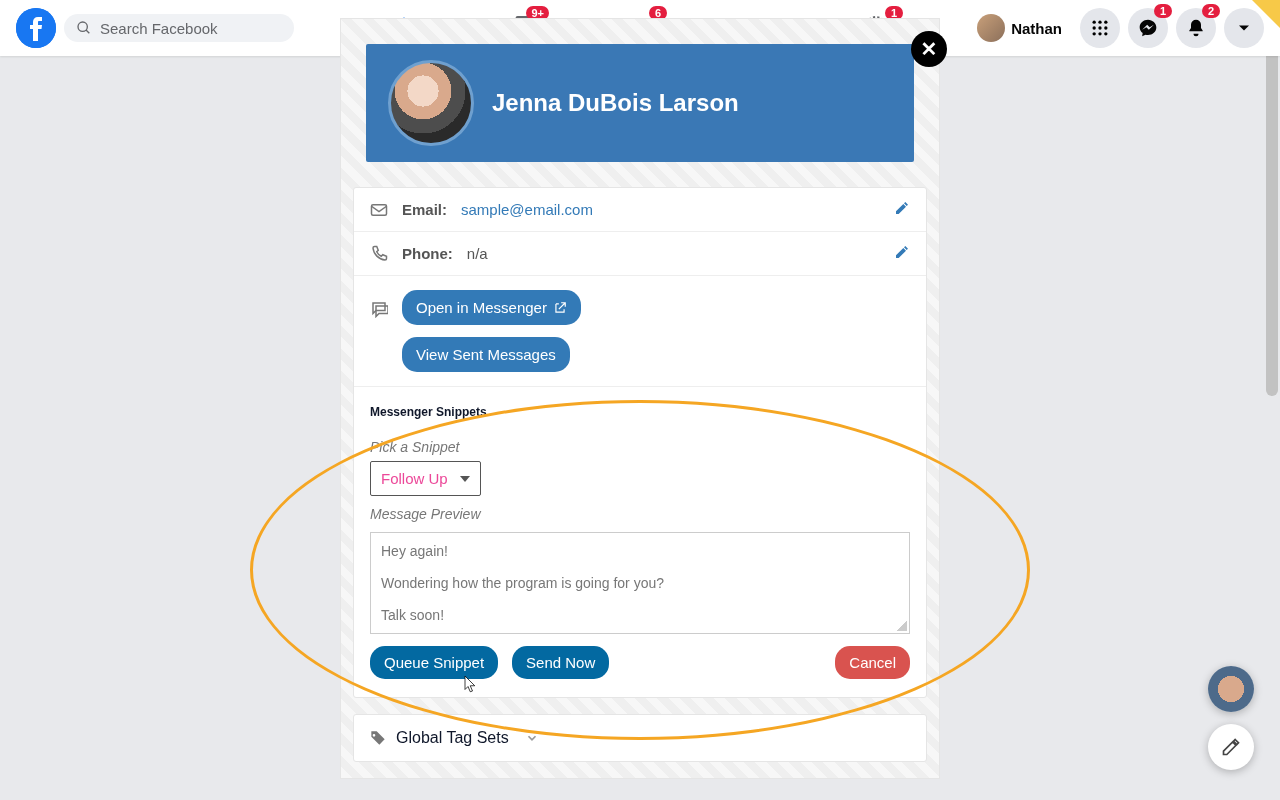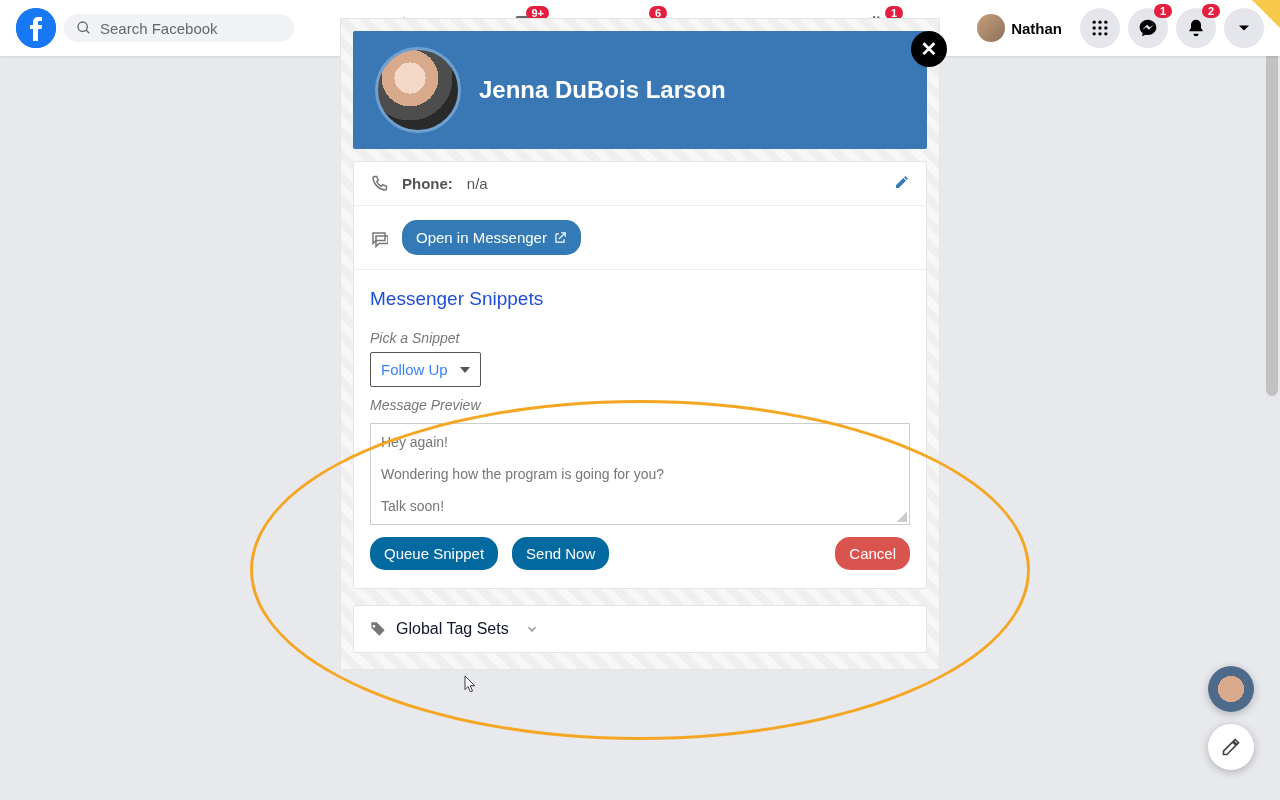--- a/index.html
+++ b/index.html
@@ -55,21 +55,21 @@
   width: 600px; background: #f3f3f3; z-index: 10;
   background-image: repeating-linear-gradient(45deg, #f7f7f7 0 8px, #efefef 8px 16px);
   border: 1px solid #e5e5e5;
 }
 .close-x {
   position: absolute; top: 12px; right: -8px; width: 36px; height: 36px;
   background: #000; border-radius: 50%; color: #fff; display: flex; align-items: center; justify-content: center;
   font-size: 20px; font-weight: 700; cursor: pointer; z-index: 12;
 }
 .hero {
-  margin: 12px; background: #3a78b5; color: #fff; height: 118px;
+  margin: 25px; background: #3a78b5; color: #fff; height: 118px;
   display: flex; align-items: center; padding: 0 22px; gap: 18px; border-radius: 2px;
 }
 .hero-avatar {
   width: 86px; height: 86px; border-radius: 50%; border: 3px solid #6fa0cf;
   background: radial-gradient(circle at 40% 35%, #f3d8c7 0 22%, #d9a98c 22% 40%, #4d4d4d 40% 60%, #2a2a2a 60% 100%);
 }
 .hero-name { font-size: 24px; font-weight: 700; }
 
 .card {
   margin: 0 12px 16px; background: #fff; border: 1px solid #e5e5e5; border-radius: 3px;
@@ -88,25 +88,25 @@
 .btn-inline { display: flex; gap: 14px; align-items: flex-start; }
 .btn {
   display: inline-flex; align-items: center; gap: 6px;
   background: #337ab7; color: #fff; border: none; border-radius: 15px;
   padding: 9px 14px; font-size: 15px; cursor: pointer;
 }
 .btn.green { background: #0369a1; text-align: center; }
 .btn.red { background: #d9534f; }
 .btn.small { padding: 8px 14px; }
 
-.section-title { color: #1d4ed8; font-size: 19px; font-weight: 400; padding: 18px 16px 10px; }
+.section-title { color: #0f172a; font-size: 12px; font-weight: 700; padding: 18px 16px 10px; }
 .field-label { font-style: italic; color: #777; font-size: 14px; padding: 10px 16px 6px; }
 .select-box {
   margin: 0 16px; border: 1px solid #555; border-radius: 2px; padding: 8px 10px;
-  display: inline-flex; align-items: center; gap: 12px; font-size: 15px; color: #3b82f6; background: #fff; cursor: pointer;
+  display: inline-flex; align-items: center; gap: 12px; font-size: 15px; color: #ec4899; background: #fff; cursor: pointer;
 }
 .select-box .caret { width: 0; height: 0; border-left: 5px solid transparent; border-right: 5px solid transparent; border-top: 6px solid #555; }
 .textarea {
   margin: 4px 16px 12px; border: 1px solid #ccc; padding: 10px; font-size: 14px; color: #777;
   min-height: 100px; white-space: pre-wrap; background: #fff; position: relative;
 }
 .textarea::after { content: ""; position: absolute; right: 2px; bottom: 2px; width: 10px; height: 10px; background: linear-gradient(135deg, transparent 50%, #ccc 50%); }
 .action-row { display: flex; gap: 14px; padding: 0 16px 18px; align-items: center; }
 .action-row .spacer { flex: 1; }
 
@@ -235,20 +235,33 @@
 
 <div class="modal-wrap">
   <div class="close-x">✕</div>
 
   <div class="hero">
     <div class="hero-avatar"></div>
     <div class="hero-name">Jenna DuBois Larson</div>
   </div>
 
   <div class="card">
+    <div class="row">
+      <svg class="row-icon" viewBox="0 0 24 24">
+          <rect x="2" y="5" width="20" height="14" rx="2" fill="none" stroke="#777" stroke-width="2"></rect>
+          <path d="M2 7l10 7 10-7" fill="none" stroke="#777" stroke-width="2"></path>
+        </svg>
+      <span class="lbl">Email:</span>
+      <span class="val link">sample@email.com</span>
+      <span class="pencil">
+        <svg width="16" height="16" viewBox="0 0 24 24">
+            <path d="M3 17l11-11 4 4L7 21H3v-4zm14-14l4 4-2 2-4-4 2-2z" fill="#337ab7"></path>
+          </svg>
+      </span>
+    </div>
     <div class="row">
       <svg class="row-icon" viewBox="0 0 24 24">
           <path d="M6 2h3l2 5-2 2a12 12 0 0 0 6 6l2-2 5 2v3a2 2 0 0 1-2 2A18 18 0 0 1 4 4a2 2 0 0 1 2-2z" fill="none" stroke="#777" stroke-width="2"></path>
         </svg>
       <span class="lbl">Phone:</span>
       <span class="val">n/a</span>
       <span class="pencil">
         <svg width="16" height="16" viewBox="0 0 24 24">
             <path d="M3 17l11-11 4 4L7 21H3v-4zm14-14l4 4-2 2-4-4 2-2z" fill="#337ab7"></path>
           </svg>
@@ -260,20 +273,26 @@
             <path d="M4 4h16v10H8l-4 4V4z" fill="none" stroke="#777" stroke-width="2"></path>
             <path d="M8 8h16v10H12l-4 4V8z" fill="none" stroke="#777" stroke-width="2"></path>
           </svg>
         <button class="btn">
           <span>Open in Messenger</span>
           <svg width="14" height="14" viewBox="0 0 24 24">
               <path d="M14 3h7v7m0-7L10 14M5 5h5M5 5v14h14v-5" fill="none" stroke="#fff" stroke-width="2"></path>
             </svg>
         </button>
       </div>
+      <div class="btn-inline">
+        <span class="row-icon"></span>
+        <button class="btn">
+          <span>View Sent Messages</span>
+        </button>
+      </div>
     </div>
 
     <div class="section-title">Messenger Snippets</div>
 
     <div class="field-label">Pick a Snippet</div>
     <div class="select-box">
       <span>Follow Up</span>
       <span class="caret"></span>
     </div>
 

